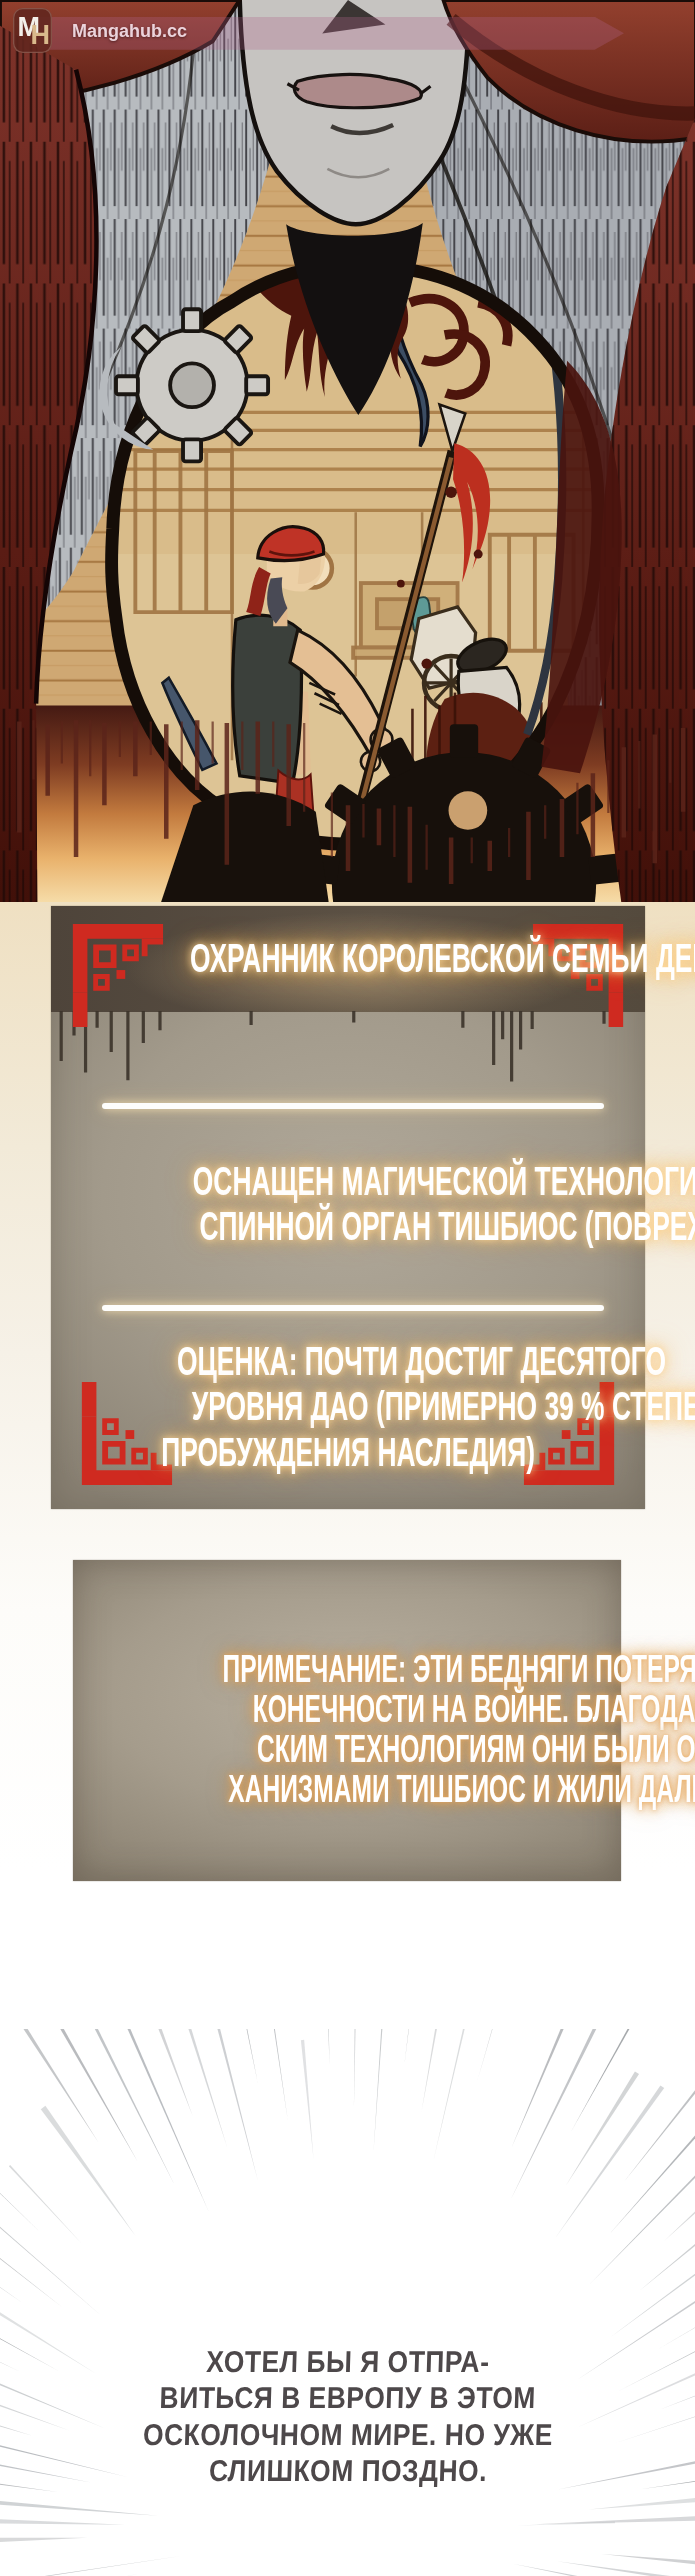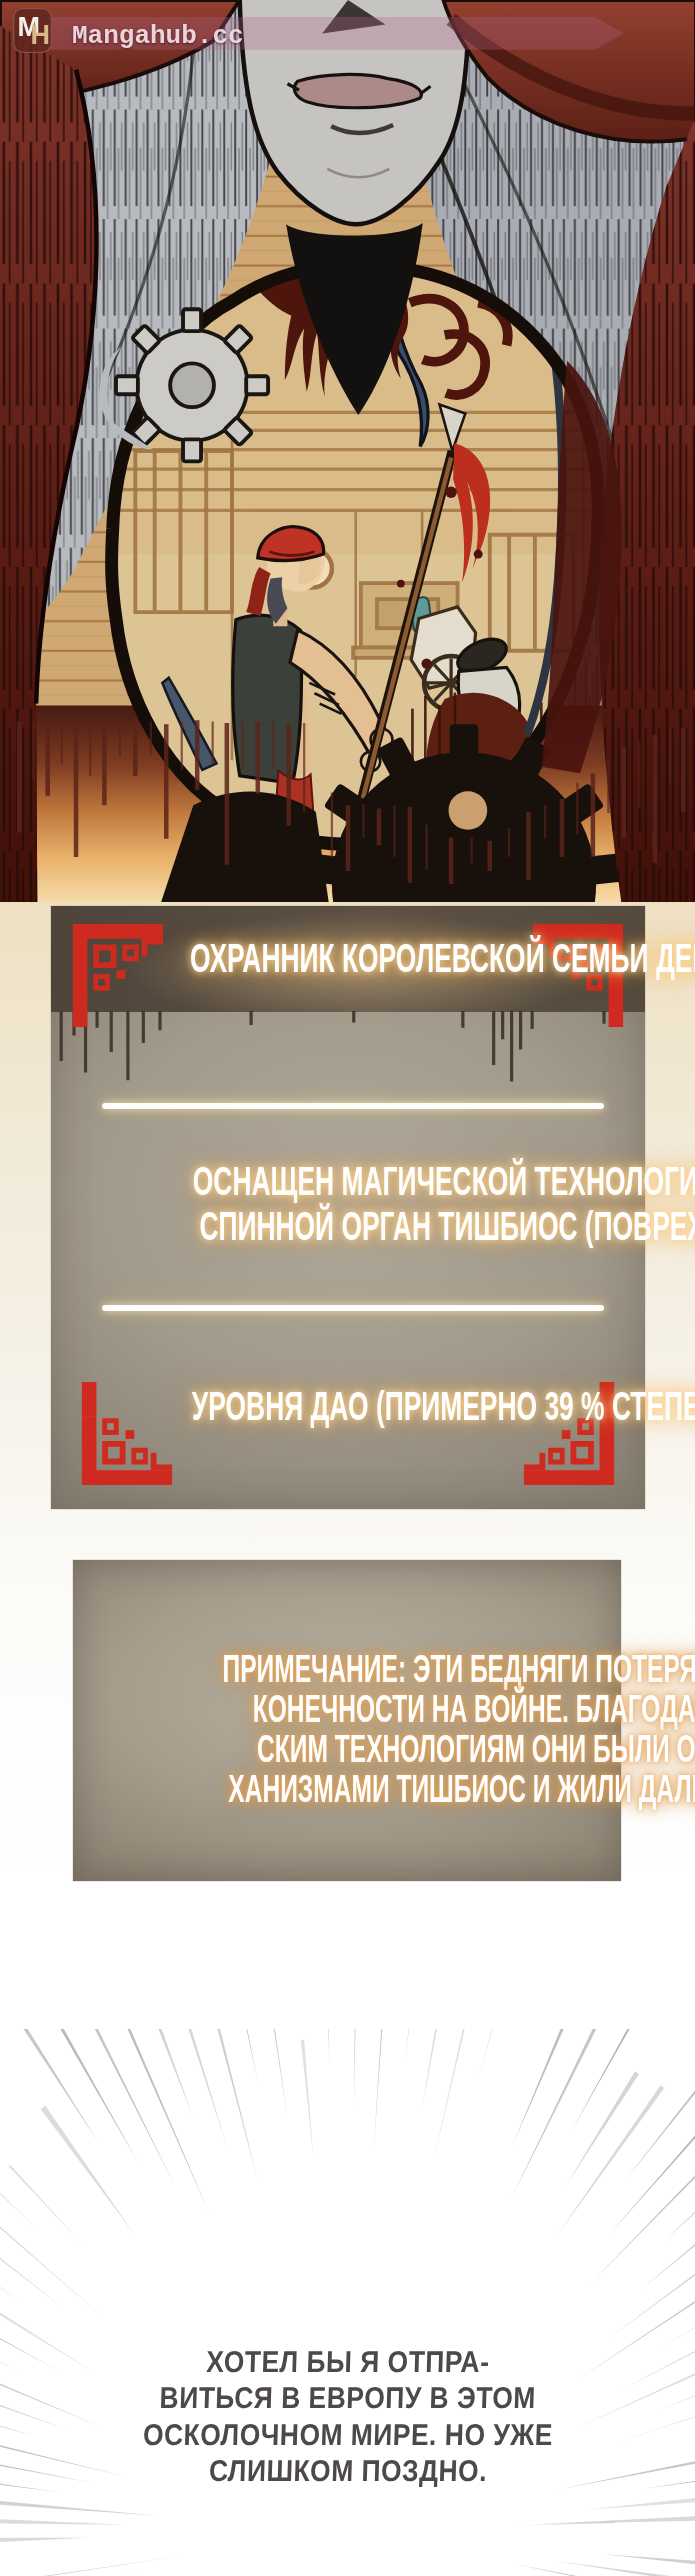--- a/index.html
+++ b/index.html
@@ -9,22 +9,22 @@
   
   #artwork{left:0;top:0;width:696px;height:902px;}
   
   .wm-band{left:37px;top:16.7px;width:587px;height:33px;background:rgba(176,99,138,.30);
            clip-path:polygon(0 0,95% 0,100% 50%,95% 100%,0 100%);}
   .wm-badge{left:13px;top:7.7px;width:39px;height:45px;border-radius:9.7px;
             background:rgba(97,38,30,.88);box-shadow:0 0 0 1.3px rgba(230,210,190,.25) inset;}
   .wm-badge span{position:absolute;font-weight:bold;font-size:27px;line-height:1;}
   .wm-m{left:4.5px;top:6.4px;color:#f3efe9;}
   .wm-h{left:17.4px;top:14px;color:#d9b98c;}
-  .wm-text{left:72px;top:20.6px;font-family:Liberation Mono, monospace;
-           font-weight:bold;font-size:26px;color:rgba(246,226,234,.92);
+  .wm-text{left:72px;top:20.6px;font-family:Liberation Sans, sans-serif;
+           font-weight:bold;font-size:18px;color:rgba(246,226,234,.92);
            text-shadow:0 1.3px 2.6px rgba(40,10,10,.6);}
   
   .cream-strip{left:0;top:902px;width:696px;height:1095px;
      background:linear-gradient(180deg,#efe0c2 0px,#f2ead8 245px,#f6f1e7 451px,#fdfcf9 708px,#ffffff 966px);}
   
   .panel1{left:51px;top:906px;width:594px;height:603px;
      background:radial-gradient(ellipse 75% 60% at 50% 48%,#b0a899 0%,#a29a8b 55%,#8a8274 100%);
      box-shadow:inset 0 0 39px rgba(60,50,40,.25),0 0 1.3px rgba(80,70,55,.5);}
   .p1-band{left:0;top:0;width:594px;height:106px;
      background:linear-gradient(90deg,#4e443a 0%,#5c5144 55%,#544a3d 100%);}
@@ -363,22 +363,26 @@
 
     <div class="abs divider" style="top:197px"></div>
 
     <div class="abs pline fs62" style="top:255px">
       <span>ОСНАЩЕН МАГИЧЕСКОЙ ТЕХНОЛОГИЕЙ:</span></div>
     <div class="abs pline fs62" style="top:300px">
       <span>СПИННОЙ ОРГАН ТИШБИОС (ПОВРЕЖДЕН)</span></div>
 
     <div class="abs divider" style="top:399px"></div>
 
+    <div class="abs pline fs62" style="top:435px">
+      <span>ОЦЕНКА: ПОЧТИ ДОСТИГ ДЕСЯТОГО</span></div>
     <div class="abs pline fs62" style="top:480px">
       <span>УРОВНЯ ДАО (ПРИМЕРНО 39 % СТЕПЕНИ</span></div>
+    <div class="abs pline fs62" style="top:526px">
+      <span>ПРОБУЖДЕНИЯ НАСЛЕДИЯ)</span></div>
   </div>
 
   <div class="abs panel2">
     <div class="abs pline fs60" style="top:89px">
       <span>ПРИМЕЧАНИЕ: ЭТИ БЕДНЯГИ ПОТЕРЯЛИ</span></div>
     <div class="abs pline fs60" style="top:129px">
       <span>КОНЕЧНОСТИ НА ВОЙНЕ. БЛАГОДАРЯ ЕВРОПЕЙ-</span></div>
     <div class="abs pline fs60" style="top:169px">
       <span>СКИМ ТЕХНОЛОГИЯМ ОНИ БЫЛИ ОСНАЩЕНЫ МЕ-</span></div>
     <div class="abs pline fs60" style="top:209px">

